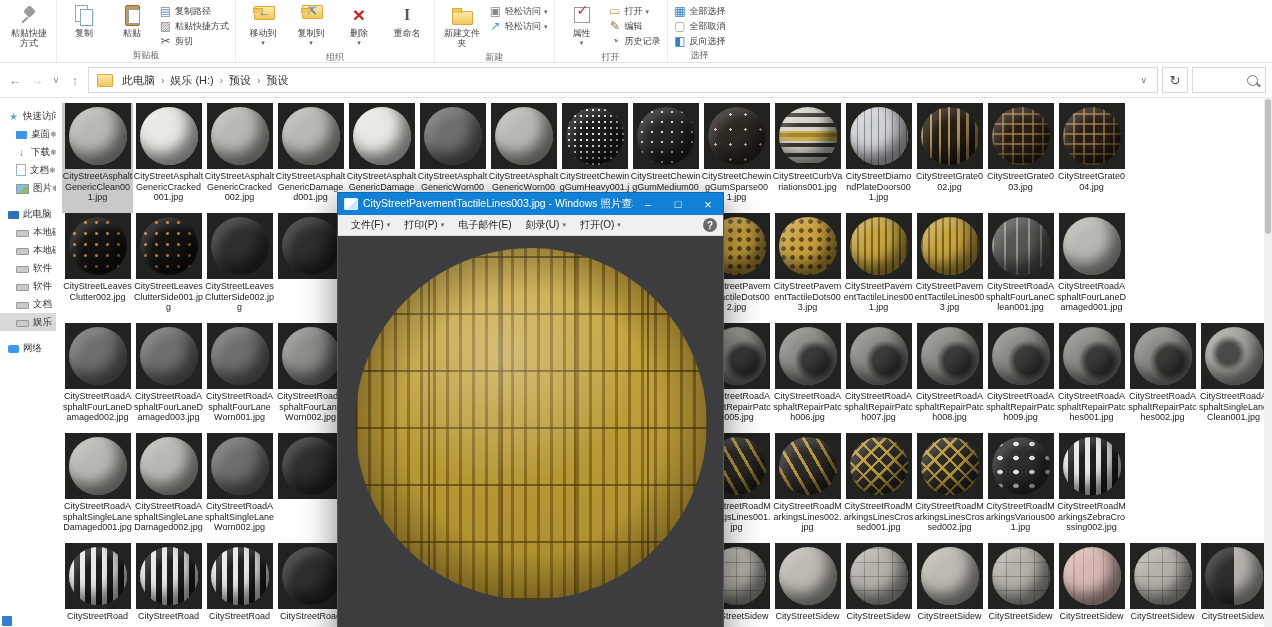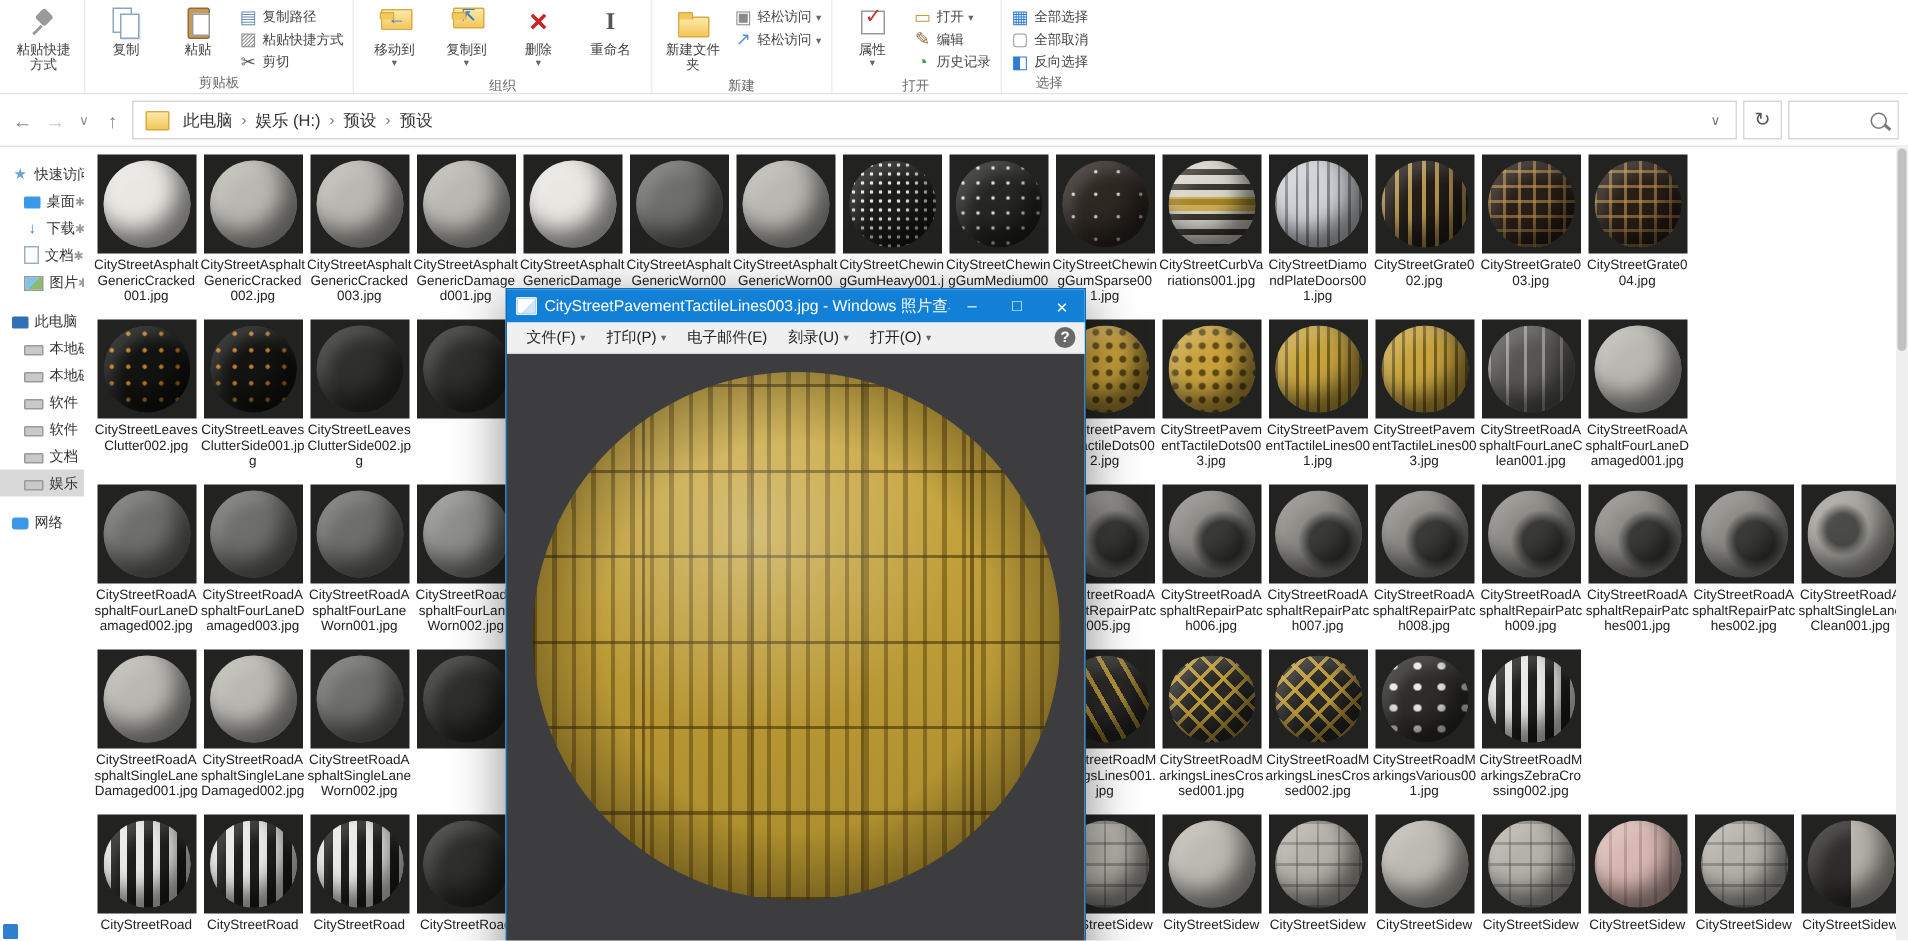--- a/index.html
+++ b/index.html
@@ -344,324 +344,324 @@
         <span>娱乐</span>
       </div>
       <div class="sbgap"></div>
       <div class="sbitem">
         <span class="sbic i-network"></span>
         <span>网络</span>
       </div>
     </div>
   <div class="content">
       <div class="grow">
+        <div class="cell sel">
+          <div class="thumb">
+            <div class="sphere sp-concrete"></div>
+          </div>
+          <div class="lbl">CityStreetAsphaltGenericClean001.jpg</div>
+        </div>
         <div class="cell">
           <div class="thumb">
             <div class="sphere sp-marble"></div>
           </div>
           <div class="lbl">CityStreetAsphaltGenericCracked001.jpg</div>
         </div>
         <div class="cell">
           <div class="thumb">
             <div class="sphere sp-concrete"></div>
           </div>
           <div class="lbl">CityStreetAsphaltGenericCracked002.jpg</div>
         </div>
         <div class="cell">
           <div class="thumb">
             <div class="sphere sp-concrete"></div>
           </div>
-          <div class="lbl">CityStreetAsphaltGenericCracked003.jpg</div>
+          <div class="lbl">CityStreetAsphaltGenericDamaged001.jpg</div>
+        </div>
+        <div class="cell">
+          <div class="thumb">
+            <div class="sphere sp-marble"></div>
+          </div>
+          <div class="lbl">CityStreetAsphaltGenericDamaged002.jpg</div>
+        </div>
+        <div class="cell">
+          <div class="thumb">
+            <div class="sphere sp-asphalt"></div>
+          </div>
+          <div class="lbl">CityStreetAsphaltGenericWorn001.jpg</div>
         </div>
         <div class="cell">
           <div class="thumb">
             <div class="sphere sp-concrete"></div>
           </div>
-          <div class="lbl">CityStreetAsphaltGenericDamaged001.jpg</div>
-        </div>
-        <div class="cell">
-          <div class="thumb">
-            <div class="sphere sp-marble"></div>
-          </div>
-          <div class="lbl">CityStreetAsphaltGenericDamaged002.jpg</div>
-        </div>
+          <div class="lbl">CityStreetAsphaltGenericWorn002.jpg</div>
+        </div>
+        <div class="cell">
+          <div class="thumb">
+            <div class="sphere sp-gumheavy"></div>
+          </div>
+          <div class="lbl">CityStreetChewingGumHeavy001.jpg</div>
+        </div>
+        <div class="cell">
+          <div class="thumb">
+            <div class="sphere sp-gummed"></div>
+          </div>
+          <div class="lbl">CityStreetChewingGumMedium001.jpg</div>
+        </div>
+        <div class="cell">
+          <div class="thumb">
+            <div class="sphere sp-gumsparse"></div>
+          </div>
+          <div class="lbl">CityStreetChewingGumSparse001.jpg</div>
+        </div>
+        <div class="cell">
+          <div class="thumb">
+            <div class="sphere sp-curb"></div>
+          </div>
+          <div class="lbl">CityStreetCurbVariations001.jpg</div>
+        </div>
+        <div class="cell">
+          <div class="thumb">
+            <div class="sphere sp-plate"></div>
+          </div>
+          <div class="lbl">CityStreetDiamondPlateDoors001.jpg</div>
+        </div>
+        <div class="cell">
+          <div class="thumb">
+            <div class="sphere sp-grate2"></div>
+          </div>
+          <div class="lbl">CityStreetGrate002.jpg</div>
+        </div>
+        <div class="cell">
+          <div class="thumb">
+            <div class="sphere sp-grate3"></div>
+          </div>
+          <div class="lbl">CityStreetGrate003.jpg</div>
+        </div>
+        <div class="cell">
+          <div class="thumb">
+            <div class="sphere sp-grate3"></div>
+          </div>
+          <div class="lbl">CityStreetGrate004.jpg</div>
+        </div>
+      </div>
+      <div class="grow">
+        <div class="cell">
+          <div class="thumb">
+            <div class="sphere sp-leaves2"></div>
+          </div>
+          <div class="lbl">CityStreetLeavesClutter002.jpg</div>
+        </div>
+        <div class="cell">
+          <div class="thumb">
+            <div class="sphere sp-leaves2"></div>
+          </div>
+          <div class="lbl">CityStreetLeavesClutterSide001.jpg</div>
+        </div>
+        <div class="cell">
+          <div class="thumb">
+            <div class="sphere sp-dark"></div>
+          </div>
+          <div class="lbl">CityStreetLeavesClutterSide002.jpg</div>
+        </div>
+        <div class="cell">
+          <div class="thumb">
+            <div class="sphere sp-dark"></div>
+          </div>
+          <div class="lbl"></div>
+        </div>
+        <div class="cell">
+          <div class="thumb">
+            <div class="sphere sp-dark"></div>
+          </div>
+          <div class="lbl"></div>
+        </div>
+        <div class="cell">
+          <div class="thumb">
+            <div class="sphere sp-dark"></div>
+          </div>
+          <div class="lbl"></div>
+        </div>
+        <div class="cell">
+          <div class="thumb">
+            <div class="sphere sp-dark"></div>
+          </div>
+          <div class="lbl"></div>
+        </div>
+        <div class="cell">
+          <div class="thumb">
+            <div class="sphere sp-dark"></div>
+          </div>
+          <div class="lbl"></div>
+        </div>
+        <div class="cell">
+          <div class="thumb">
+            <div class="sphere sp-golddots"></div>
+          </div>
+          <div class="lbl">CityStreetPavementTactileDots001.jpg</div>
+        </div>
+        <div class="cell">
+          <div class="thumb">
+            <div class="sphere sp-golddots"></div>
+          </div>
+          <div class="lbl">CityStreetPavementTactileDots002.jpg</div>
+        </div>
+        <div class="cell">
+          <div class="thumb">
+            <div class="sphere sp-golddots"></div>
+          </div>
+          <div class="lbl">CityStreetPavementTactileDots003.jpg</div>
+        </div>
+        <div class="cell">
+          <div class="thumb">
+            <div class="sphere sp-goldlines"></div>
+          </div>
+          <div class="lbl">CityStreetPavementTactileLines001.jpg</div>
+        </div>
+        <div class="cell">
+          <div class="thumb">
+            <div class="sphere sp-goldlines"></div>
+          </div>
+          <div class="lbl">CityStreetPavementTactileLines003.jpg</div>
+        </div>
+        <div class="cell">
+          <div class="thumb">
+            <div class="sphere sp-asphaltlines"></div>
+          </div>
+          <div class="lbl">CityStreetRoadAsphaltFourLaneClean001.jpg</div>
+        </div>
+        <div class="cell">
+          <div class="thumb">
+            <div class="sphere sp-concrete"></div>
+          </div>
+          <div class="lbl">CityStreetRoadAsphaltFourLaneDamaged001.jpg</div>
+        </div>
+      </div>
+      <div class="grow">
         <div class="cell">
           <div class="thumb">
             <div class="sphere sp-asphalt"></div>
           </div>
-          <div class="lbl">CityStreetAsphaltGenericWorn001.jpg</div>
-        </div>
+          <div class="lbl">CityStreetRoadAsphaltFourLaneDamaged002.jpg</div>
+        </div>
+        <div class="cell">
+          <div class="thumb">
+            <div class="sphere sp-asphalt"></div>
+          </div>
+          <div class="lbl">CityStreetRoadAsphaltFourLaneDamaged003.jpg</div>
+        </div>
+        <div class="cell">
+          <div class="thumb">
+            <div class="sphere sp-asphalt"></div>
+          </div>
+          <div class="lbl">CityStreetRoadAsphaltFourLaneWorn001.jpg</div>
+        </div>
+        <div class="cell">
+          <div class="thumb">
+            <div class="sphere sp-asphaltlight"></div>
+          </div>
+          <div class="lbl">CityStreetRoadAsphaltFourLaneWorn002.jpg</div>
+        </div>
+        <div class="cell">
+          <div class="thumb">
+            <div class="sphere sp-dark"></div>
+          </div>
+          <div class="lbl"></div>
+        </div>
+        <div class="cell">
+          <div class="thumb">
+            <div class="sphere sp-dark"></div>
+          </div>
+          <div class="lbl"></div>
+        </div>
+        <div class="cell">
+          <div class="thumb">
+            <div class="sphere sp-dark"></div>
+          </div>
+          <div class="lbl"></div>
+        </div>
+        <div class="cell">
+          <div class="thumb">
+            <div class="sphere sp-dark"></div>
+          </div>
+          <div class="lbl"></div>
+        </div>
+        <div class="cell">
+          <div class="thumb">
+            <div class="sphere sp-dark"></div>
+          </div>
+          <div class="lbl"></div>
+        </div>
+        <div class="cell">
+          <div class="thumb">
+            <div class="sphere sp-patch"></div>
+          </div>
+          <div class="lbl">CityStreetRoadAsphaltRepairPatch005.jpg</div>
+        </div>
+        <div class="cell">
+          <div class="thumb">
+            <div class="sphere sp-patch"></div>
+          </div>
+          <div class="lbl">CityStreetRoadAsphaltRepairPatch006.jpg</div>
+        </div>
+        <div class="cell">
+          <div class="thumb">
+            <div class="sphere sp-patch"></div>
+          </div>
+          <div class="lbl">CityStreetRoadAsphaltRepairPatch007.jpg</div>
+        </div>
+        <div class="cell">
+          <div class="thumb">
+            <div class="sphere sp-patch"></div>
+          </div>
+          <div class="lbl">CityStreetRoadAsphaltRepairPatch008.jpg</div>
+        </div>
+        <div class="cell">
+          <div class="thumb">
+            <div class="sphere sp-patch"></div>
+          </div>
+          <div class="lbl">CityStreetRoadAsphaltRepairPatch009.jpg</div>
+        </div>
+        <div class="cell">
+          <div class="thumb">
+            <div class="sphere sp-patch"></div>
+          </div>
+          <div class="lbl">CityStreetRoadAsphaltRepairPatches001.jpg</div>
+        </div>
+        <div class="cell">
+          <div class="thumb">
+            <div class="sphere sp-patch"></div>
+          </div>
+          <div class="lbl">CityStreetRoadAsphaltRepairPatches002.jpg</div>
+        </div>
+        <div class="cell">
+          <div class="thumb">
+            <div class="sphere sp-patchlight"></div>
+          </div>
+          <div class="lbl">CityStreetRoadAsphaltSingleLaneClean001.jpg</div>
+        </div>
+      </div>
+      <div class="grow">
         <div class="cell">
           <div class="thumb">
             <div class="sphere sp-concrete"></div>
           </div>
-          <div class="lbl">CityStreetAsphaltGenericWorn002.jpg</div>
-        </div>
-        <div class="cell">
-          <div class="thumb">
-            <div class="sphere sp-gumheavy"></div>
-          </div>
-          <div class="lbl">CityStreetChewingGumHeavy001.jpg</div>
-        </div>
-        <div class="cell">
-          <div class="thumb">
-            <div class="sphere sp-gummed"></div>
-          </div>
-          <div class="lbl">CityStreetChewingGumMedium001.jpg</div>
-        </div>
-        <div class="cell">
-          <div class="thumb">
-            <div class="sphere sp-gumsparse"></div>
-          </div>
-          <div class="lbl">CityStreetChewingGumSparse001.jpg</div>
-        </div>
-        <div class="cell">
-          <div class="thumb">
-            <div class="sphere sp-curb"></div>
-          </div>
-          <div class="lbl">CityStreetCurbVariations001.jpg</div>
-        </div>
-        <div class="cell">
-          <div class="thumb">
-            <div class="sphere sp-plate"></div>
-          </div>
-          <div class="lbl">CityStreetDiamondPlateDoors001.jpg</div>
-        </div>
-        <div class="cell">
-          <div class="thumb">
-            <div class="sphere sp-grate2"></div>
-          </div>
-          <div class="lbl">CityStreetGrate002.jpg</div>
-        </div>
-        <div class="cell">
-          <div class="thumb">
-            <div class="sphere sp-grate3"></div>
-          </div>
-          <div class="lbl">CityStreetGrate003.jpg</div>
-        </div>
-        <div class="cell">
-          <div class="thumb">
-            <div class="sphere sp-grate3"></div>
-          </div>
-          <div class="lbl">CityStreetGrate004.jpg</div>
-        </div>
-      </div>
-      <div class="grow">
-        <div class="cell">
-          <div class="thumb">
-            <div class="sphere sp-leaves2"></div>
-          </div>
-          <div class="lbl">CityStreetLeavesClutter002.jpg</div>
-        </div>
-        <div class="cell">
-          <div class="thumb">
-            <div class="sphere sp-leaves2"></div>
-          </div>
-          <div class="lbl">CityStreetLeavesClutterSide001.jpg</div>
-        </div>
-        <div class="cell">
-          <div class="thumb">
-            <div class="sphere sp-dark"></div>
-          </div>
-          <div class="lbl">CityStreetLeavesClutterSide002.jpg</div>
-        </div>
-        <div class="cell">
-          <div class="thumb">
-            <div class="sphere sp-dark"></div>
-          </div>
-          <div class="lbl"></div>
-        </div>
-        <div class="cell">
-          <div class="thumb">
-            <div class="sphere sp-dark"></div>
-          </div>
-          <div class="lbl"></div>
-        </div>
-        <div class="cell">
-          <div class="thumb">
-            <div class="sphere sp-dark"></div>
-          </div>
-          <div class="lbl"></div>
-        </div>
-        <div class="cell">
-          <div class="thumb">
-            <div class="sphere sp-dark"></div>
-          </div>
-          <div class="lbl"></div>
-        </div>
-        <div class="cell">
-          <div class="thumb">
-            <div class="sphere sp-dark"></div>
-          </div>
-          <div class="lbl"></div>
-        </div>
-        <div class="cell">
-          <div class="thumb">
-            <div class="sphere sp-golddots"></div>
-          </div>
-          <div class="lbl">CityStreetPavementTactileDots001.jpg</div>
-        </div>
-        <div class="cell">
-          <div class="thumb">
-            <div class="sphere sp-golddots"></div>
-          </div>
-          <div class="lbl">CityStreetPavementTactileDots002.jpg</div>
-        </div>
-        <div class="cell">
-          <div class="thumb">
-            <div class="sphere sp-golddots"></div>
-          </div>
-          <div class="lbl">CityStreetPavementTactileDots003.jpg</div>
-        </div>
-        <div class="cell">
-          <div class="thumb">
-            <div class="sphere sp-goldlines"></div>
-          </div>
-          <div class="lbl">CityStreetPavementTactileLines001.jpg</div>
-        </div>
-        <div class="cell">
-          <div class="thumb">
-            <div class="sphere sp-goldlines"></div>
-          </div>
-          <div class="lbl">CityStreetPavementTactileLines003.jpg</div>
-        </div>
-        <div class="cell">
-          <div class="thumb">
-            <div class="sphere sp-asphaltlines"></div>
-          </div>
-          <div class="lbl">CityStreetRoadAsphaltFourLaneClean001.jpg</div>
+          <div class="lbl">CityStreetRoadAsphaltSingleLaneDamaged001.jpg</div>
         </div>
         <div class="cell">
           <div class="thumb">
             <div class="sphere sp-concrete"></div>
           </div>
-          <div class="lbl">CityStreetRoadAsphaltFourLaneDamaged001.jpg</div>
-        </div>
-      </div>
-      <div class="grow">
+          <div class="lbl">CityStreetRoadAsphaltSingleLaneDamaged002.jpg</div>
+        </div>
         <div class="cell">
           <div class="thumb">
             <div class="sphere sp-asphalt"></div>
           </div>
-          <div class="lbl">CityStreetRoadAsphaltFourLaneDamaged002.jpg</div>
-        </div>
-        <div class="cell">
-          <div class="thumb">
-            <div class="sphere sp-asphalt"></div>
-          </div>
-          <div class="lbl">CityStreetRoadAsphaltFourLaneDamaged003.jpg</div>
-        </div>
-        <div class="cell">
-          <div class="thumb">
-            <div class="sphere sp-asphalt"></div>
-          </div>
-          <div class="lbl">CityStreetRoadAsphaltFourLaneWorn001.jpg</div>
-        </div>
-        <div class="cell">
-          <div class="thumb">
-            <div class="sphere sp-asphaltlight"></div>
-          </div>
-          <div class="lbl">CityStreetRoadAsphaltFourLaneWorn002.jpg</div>
-        </div>
-        <div class="cell">
-          <div class="thumb">
-            <div class="sphere sp-dark"></div>
-          </div>
-          <div class="lbl"></div>
-        </div>
-        <div class="cell">
-          <div class="thumb">
-            <div class="sphere sp-dark"></div>
-          </div>
-          <div class="lbl"></div>
-        </div>
-        <div class="cell">
-          <div class="thumb">
-            <div class="sphere sp-dark"></div>
-          </div>
-          <div class="lbl"></div>
-        </div>
-        <div class="cell">
-          <div class="thumb">
-            <div class="sphere sp-dark"></div>
-          </div>
-          <div class="lbl"></div>
-        </div>
-        <div class="cell">
-          <div class="thumb">
-            <div class="sphere sp-dark"></div>
-          </div>
-          <div class="lbl"></div>
-        </div>
-        <div class="cell">
-          <div class="thumb">
-            <div class="sphere sp-patch"></div>
-          </div>
-          <div class="lbl">CityStreetRoadAsphaltRepairPatch005.jpg</div>
-        </div>
-        <div class="cell">
-          <div class="thumb">
-            <div class="sphere sp-patch"></div>
-          </div>
-          <div class="lbl">CityStreetRoadAsphaltRepairPatch006.jpg</div>
-        </div>
-        <div class="cell">
-          <div class="thumb">
-            <div class="sphere sp-patch"></div>
-          </div>
-          <div class="lbl">CityStreetRoadAsphaltRepairPatch007.jpg</div>
-        </div>
-        <div class="cell">
-          <div class="thumb">
-            <div class="sphere sp-patch"></div>
-          </div>
-          <div class="lbl">CityStreetRoadAsphaltRepairPatch008.jpg</div>
-        </div>
-        <div class="cell">
-          <div class="thumb">
-            <div class="sphere sp-patch"></div>
-          </div>
-          <div class="lbl">CityStreetRoadAsphaltRepairPatch009.jpg</div>
-        </div>
-        <div class="cell">
-          <div class="thumb">
-            <div class="sphere sp-patch"></div>
-          </div>
-          <div class="lbl">CityStreetRoadAsphaltRepairPatches001.jpg</div>
-        </div>
-        <div class="cell">
-          <div class="thumb">
-            <div class="sphere sp-patch"></div>
-          </div>
-          <div class="lbl">CityStreetRoadAsphaltRepairPatches002.jpg</div>
-        </div>
-        <div class="cell">
-          <div class="thumb">
-            <div class="sphere sp-patchlight"></div>
-          </div>
-          <div class="lbl">CityStreetRoadAsphaltSingleLaneClean001.jpg</div>
-        </div>
-      </div>
-      <div class="grow">
-        <div class="cell">
-          <div class="thumb">
-            <div class="sphere sp-concrete"></div>
-          </div>
-          <div class="lbl">CityStreetRoadAsphaltSingleLaneDamaged001.jpg</div>
-        </div>
-        <div class="cell">
-          <div class="thumb">
-            <div class="sphere sp-concrete"></div>
-          </div>
-          <div class="lbl">CityStreetRoadAsphaltSingleLaneDamaged002.jpg</div>
-        </div>
-        <div class="cell">
-          <div class="thumb">
-            <div class="sphere sp-asphalt"></div>
-          </div>
           <div class="lbl">CityStreetRoadAsphaltSingleLaneWorn002.jpg</div>
         </div>
         <div class="cell">
           <div class="thumb">
             <div class="sphere sp-dark"></div>
           </div>
           <div class="lbl"></div>
         </div>
         <div class="cell">
           <div class="thumb">
@@ -691,20 +691,26 @@
           <div class="thumb">
             <div class="sphere sp-goldline1"></div>
           </div>
           <div class="lbl">CityStreetRoadAsphaltTwoLaneWorn002.jpg</div>
         </div>
         <div class="cell">
           <div class="thumb">
             <div class="sphere sp-golddiag"></div>
           </div>
           <div class="lbl">CityStreetRoadMarkingsLines001.jpg</div>
+        </div>
+        <div class="cell">
+          <div class="thumb">
+            <div class="sphere sp-golddiag"></div>
+          </div>
+          <div class="lbl">CityStreetRoadMarkingsLines002.jpg</div>
         </div>
         <div class="cell">
           <div class="thumb">
             <div class="sphere sp-goldgrid"></div>
           </div>
           <div class="lbl">CityStreetRoadMarkingsLinesCrossed001.jpg</div>
         </div>
         <div class="cell">
           <div class="thumb">
             <div class="sphere sp-goldgrid"></div>

